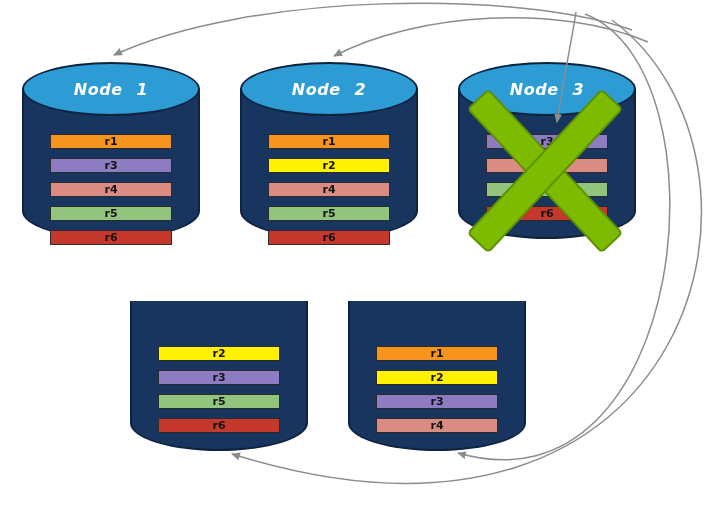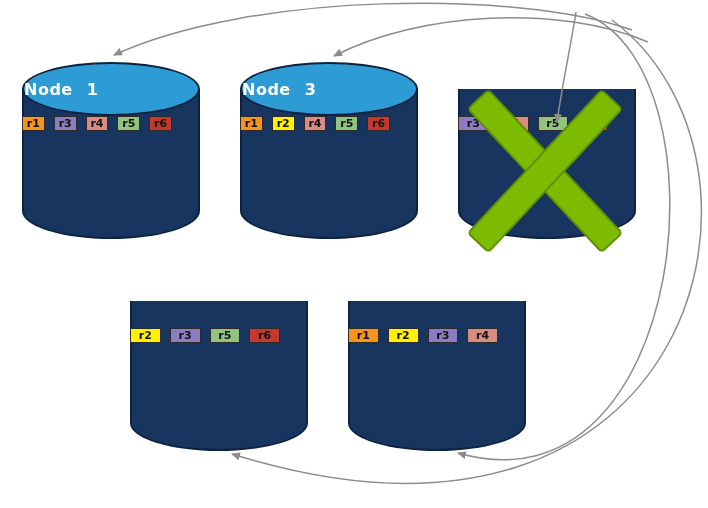--- a/index.html
+++ b/index.html
@@ -25,29 +25,29 @@
     background:var(--cyl-body,#17355E);
     border:2px solid var(--cyl-outline,#0E2340);
     border-top:none;
     border-radius:0 0 89px 89px / 0 0 28px 28px;
   }
   .cyl-top {
     position:absolute; left:0; top:0; width:178px; height:54px;
     background:var(--cyl-top,#2D9BD4);
     border:2px solid var(--cyl-outline,#0E2340);
     border-radius:50%;
-    display:flex; align-items:center; 
+    display:flex; align-items:center; justify-content:center;font-style:italic;
   }
   .node-title {
     color:#ffffff; font-weight:bold; font-size:16px;
     word-spacing:8px; letter-spacing:.5px;
   }
   .bars {
-    position:absolute; left:0; top:52px; width:150px;
-    display:flex; flex-direction:row; align-items:center;
+    position:absolute; left:0; top:70px; width:178px;
+    display:flex; flex-direction:column; align-items:center;
     gap:9px; padding-top:2px;
   }
   .bar {
     width:122px; height:15px;
     border:1px solid var(--bar-border,#2B2B2B);
     display:flex; align-items:center; justify-content:center;
     font-size:11px; font-weight:bold; color:#111; line-height:1;
   }
 
   
@@ -91,21 +91,21 @@
         </div>
         <div class="bar" style="background: rgb(196, 57, 43);">
           <span>r6</span>
         </div>
       </div>
   </div>
 
   <div class="node node-2">
     <div class="cyl-body"></div>
     <div class="cyl-top">
-      <span class="node-title">Node 3</span>
+      <span class="node-title">Node 2</span>
     </div>
     <div class="bars">
         <div class="bar" style="background: rgb(247, 148, 30);">
           <span>r1</span>
         </div>
         <div class="bar" style="background: rgb(255, 241, 0);">
           <span>r2</span>
         </div>
         <div class="bar" style="background: rgb(219, 140, 130);">
           <span>r4</span>
@@ -114,20 +114,23 @@
           <span>r5</span>
         </div>
         <div class="bar" style="background: rgb(196, 57, 43);">
           <span>r6</span>
         </div>
       </div>
   </div>
 
   <div class="node node-3">
     <div class="cyl-body"></div>
+    <div class="cyl-top">
+      <span class="node-title">Node 3</span>
+    </div>
     <div class="bars">
         <div class="bar" style="background: rgb(142, 124, 195);">
           <span>r3</span>
         </div>
         <div class="bar" style="background: rgb(219, 140, 130);">
           <span>r4</span>
         </div>
         <div class="bar" style="background: rgb(147, 196, 125);">
           <span>r5</span>
         </div>

